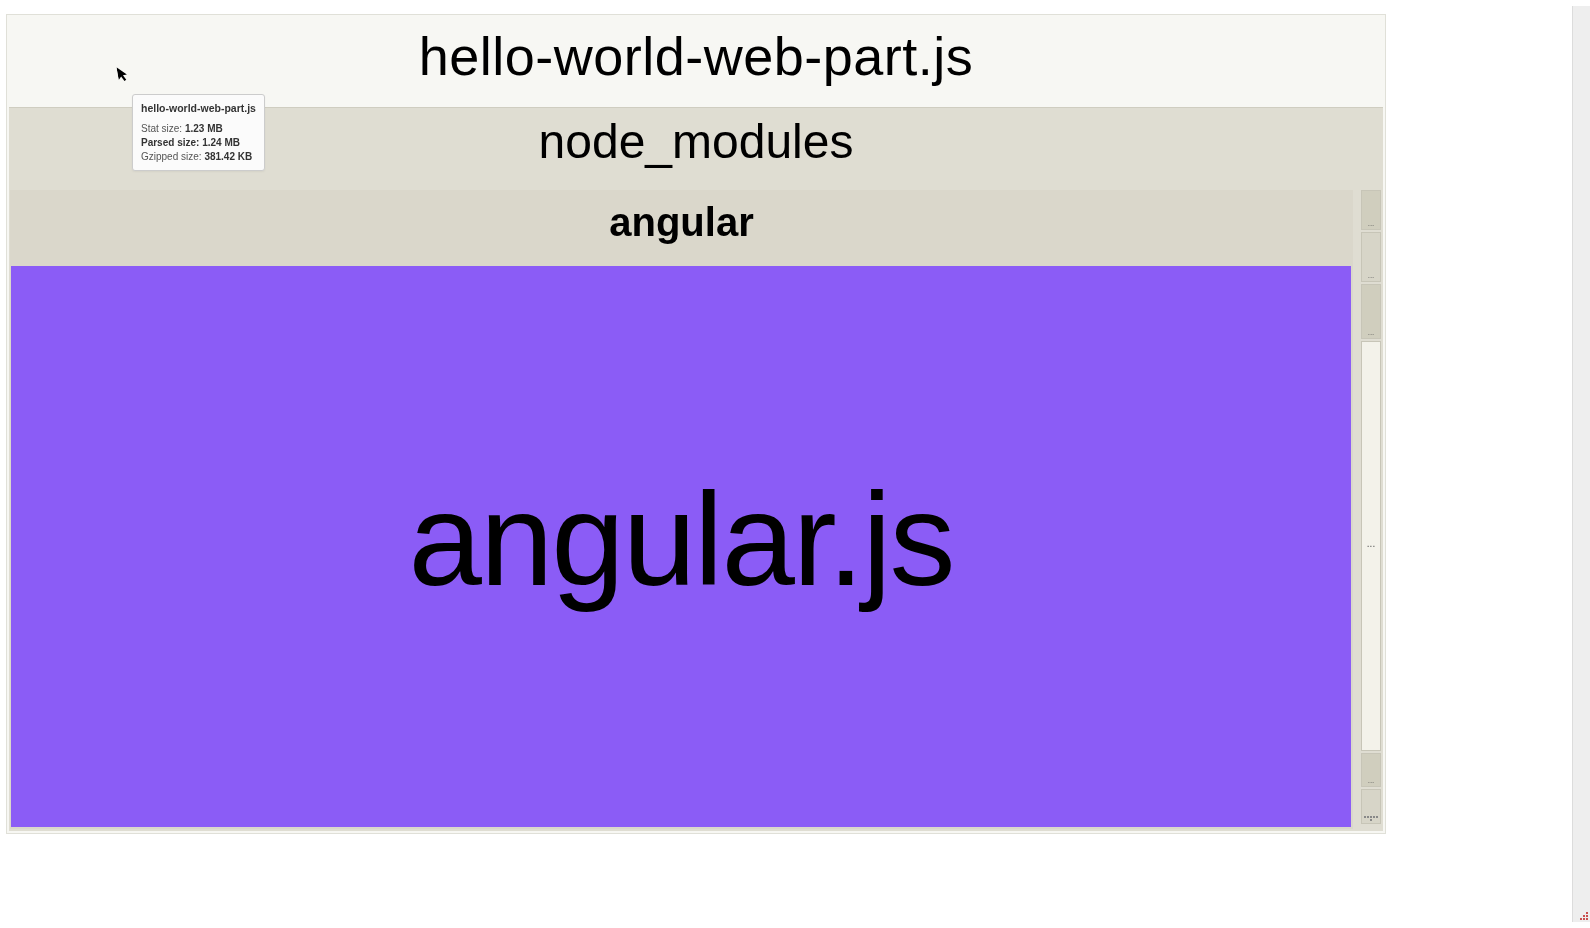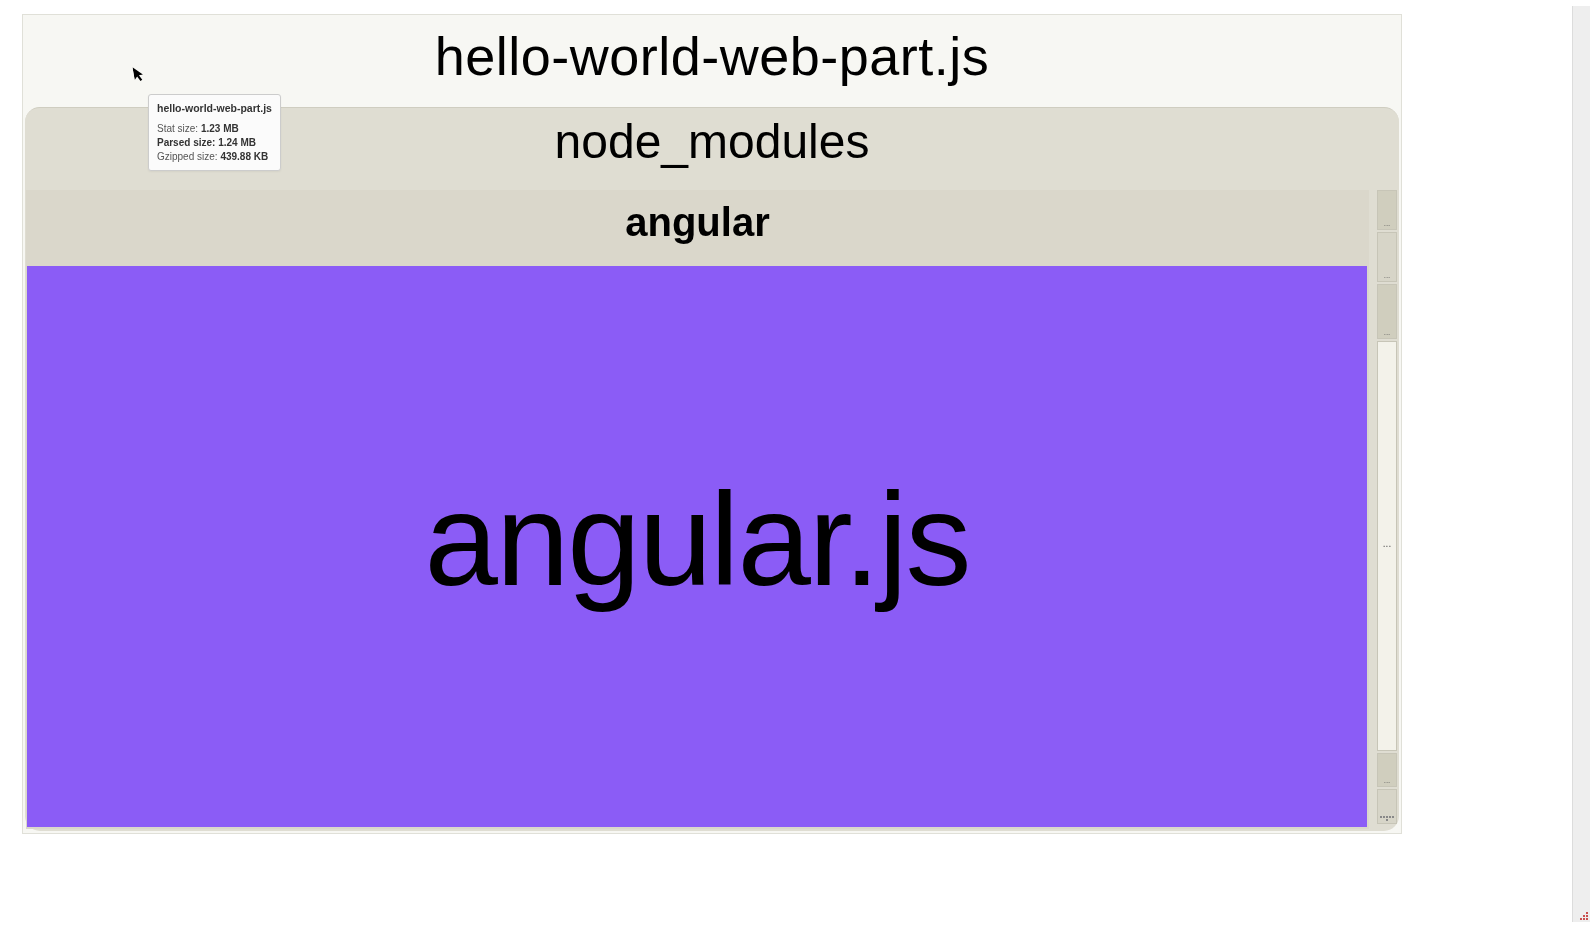--- a/index.html
+++ b/index.html
@@ -17,21 +17,21 @@
     }
     .viewport {
       position: absolute;
       left: 6px;
       top: 6px;
       right: 0;
       bottom: 6px;
     }
     .main-area {
       position: absolute;
-      left: 16px;
+      left: 0;
       top: 0;
       width: 1400px;
       height: 100%;
     }
     .bundle-block {
       position: absolute;
       left: 0;
       top: 8px;
       width: 1380px;
       height: 820px;
@@ -47,21 +47,20 @@
       letter-spacing: 0.5px;
     }
     .node-modules-block {
       position: absolute;
       left: 2px;
       top: 92px;
       right: 2px;
       bottom: 2px;
       background: #dfddd2;
       border-top: 1px solid #cfcdc0;
-      border-radius: 15px;
     }
     .node-modules-title {
       text-align: center;
       font-size: 48px;
       font-weight: 400;
       color: #000;
       padding: 6px 0 20px 0;
     }
     .angular-block {
       position: absolute;
@@ -260,21 +259,21 @@
       <div class="tooltip-row">
         <span class="lbl">Stat size:</span>
         <b>1.23 MB</b>
       </div>
       <div class="tooltip-row emph">
         <span class="lbl">Parsed size:</span>
         <b>1.24 MB</b>
       </div>
       <div class="tooltip-row">
         <span class="lbl">Gzipped size:</span>
-        <b>439.88 KB</b>
+        <b>381.42 KB</b>
       </div>
     </div>
 
     <div class="cursor">
       <svg width="12" height="16" viewBox="0 0 12 16">
         <path d="M0 0 L0 13 L3 10 L5.5 15 L7.5 14 L5 9 L9 9 Z" fill="#000"></path>
       </svg>
     </div>
 
   </div>

